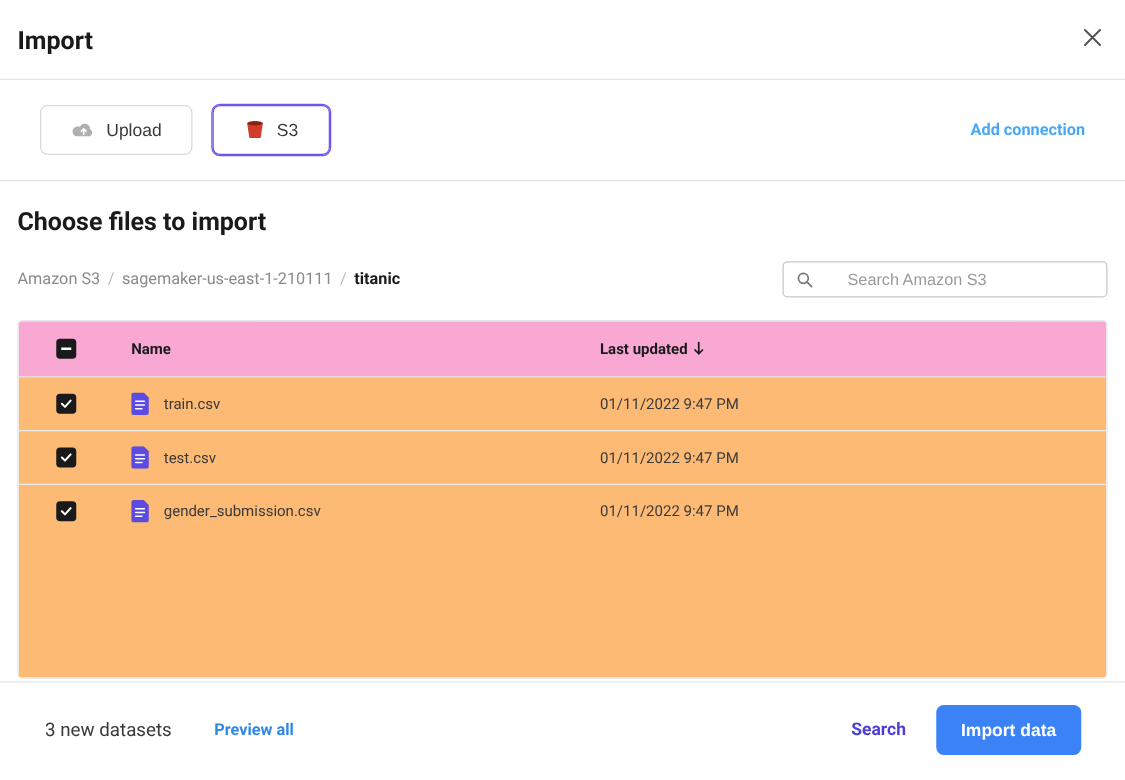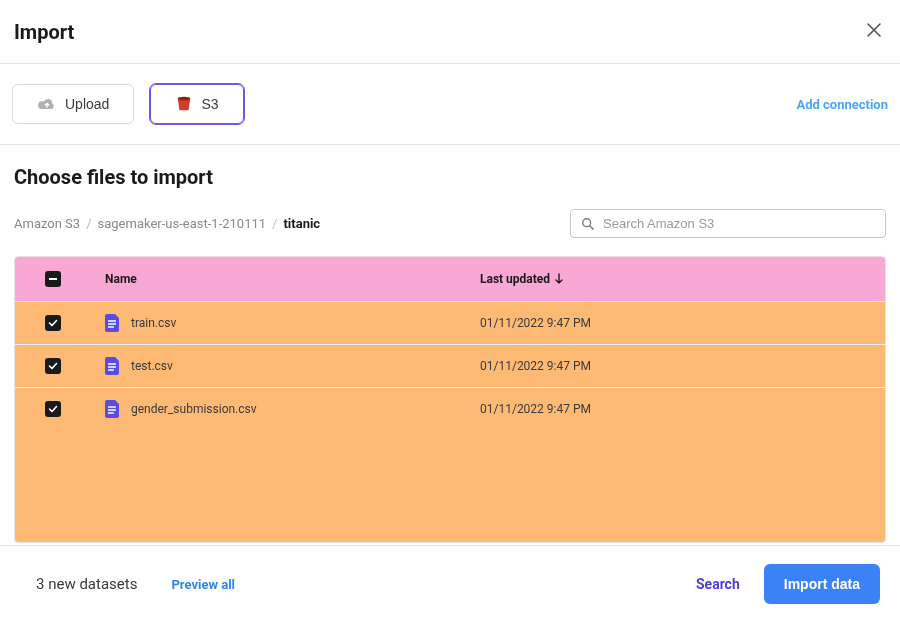--- a/index.html
+++ b/index.html
@@ -2,54 +2,54 @@
 <html><head>
 <meta charset="utf-8">
 <style>
   * { box-sizing: border-box; margin: 0; padding: 0; }
   body { font-family: -apple-system, BlinkMacSystemFont, "Segoe UI", Roboto, Arial, sans-serif; background: #fff; color: #1a1a1a; width: 900px; height: 624px; overflow: hidden; }
 
   .header { display: flex; align-items: center; justify-content: space-between; padding: 18px 14px 18px 14px; border-bottom: 1px solid #e5e5e5; }
   .header h1 { font-size: 20px; font-weight: 700; }
   .close-btn { background: none; border: none; cursor: pointer; padding: 4px; }
 
-  .tabs-row { display: flex; align-items: center; justify-content: space-between; padding: 20px 12px; border-bottom: 1px solid #e5e5e5; }
+  .tabs-row { display: flex; align-items: center; justify-content: space-between; padding: 20px 32px; border-bottom: 1px solid #e5e5e5; }
   .tabs { display: flex; gap: 16px; }
   .tab { display: flex; align-items: center; gap: 8px; padding: 10px 24px; border: 1px solid #d9d9d9; border-radius: 6px; background: #fff; cursor: pointer; font-size: 14px; color: #3a3a3a; }
   .tab.active { border: 1px solid #6b57e8; outline: 1px solid #6b57e8; }
   .add-conn { color: #4aa7f5; font-size: 13px; font-weight: 700; text-decoration: none; cursor: pointer; }
 
   .section { padding: 20px 14px 0 14px; }
   .section h2 { font-size: 20px; font-weight: 700; margin-bottom: 20px; }
 
   .crumb-search { display: flex; align-items: center; justify-content: space-between; margin-bottom: 18px; }
   .breadcrumb { font-size: 13px; color: #8a8a8a; display: flex; gap: 6px; align-items: center; }
   .breadcrumb .sep { color: #bdbdbd; }
   .breadcrumb .current { color: #1a1a1a; font-weight: 700; }
 
-  .search-wrap { display: flex; align-items: center; border: 1px solid #c7c7c7; border-radius: 4px; padding: 6px 10px; width: 316px; }
+  .search-wrap { display: flex; align-items: center; border: 1px solid #c7c7c7; border-radius: 4px; padding: 6px 10px; width: 260px; gap: 19px; }
   .search-wrap input { border: none; outline: none; font-size: 13px; flex: 1; margin-left: 8px; color: #3a3a3a; }
   .search-wrap input::placeholder { color: #9a9a9a; }
 
   .table { border: 1px solid #e5e5e5; border-radius: 4px; overflow: hidden; }
   .thead { display: flex; align-items: center; padding: 14px 30px; background: #f9a8d4; border-bottom: 1px solid #e5e5e5; font-size: 12px; font-weight: 700; }
   .col-check { width: 60px; display: flex; align-items: center; }
   .col-name { flex: 1; max-width: 375px; }
   .col-date { flex: 1; display: flex; align-items: center; gap: 4px; }
 
   .tbody { background: #fdba74; min-height: 240px; }
   .trow { display: flex; align-items: center; padding: 12px 30px; border-bottom: 1px solid #ededed; font-size: 12px; color: #3a3a3a; }
   .trow:last-child { border-bottom: none; }
   .file-cell { display: flex; align-items: center; gap: 10px; }
 
   .checkbox { width: 16px; height: 16px; border-radius: 3px; background: #1a1a1a; display: flex; align-items: center; justify-content: center; cursor: pointer; }
   .checkbox svg { display: block; }
   .checkbox.indeterminate { }
 
-  .footer { position: absolute; bottom: 0; left: 0; right: 0; display: flex; align-items: center; justify-content: space-between; padding: 18px 20px 20px 36px; border-top: 1px solid #e5e5e5; background: #fff; }
+  .footer { position: absolute; bottom: 0; left: 0; right: 0; display: flex; align-items: center; justify-content: space-between; padding: 18px 35px 20px 36px; border-top: 1px solid #e5e5e5; background: #fff; }
   .footer-left { display: flex; align-items: center; gap: 34px; }
   .footer-left .count-text { font-size: 15px; color: #3a3a3a; }
   .preview-link { color: #2f88e6; font-size: 13px; font-weight: 700; cursor: pointer; }
   .footer-right { display: flex; align-items: center; gap: 24px; }
   .cancel { color: #4b3fd6; font-size: 14px; font-weight: 700; cursor: pointer; }
   .primary { background: #3b82f6; color: #fff; border: none; border-radius: 6px; padding: 12px 20px; font-size: 14px; font-weight: 700; cursor: pointer; }
 </style>
 </head>
 <body>
 

